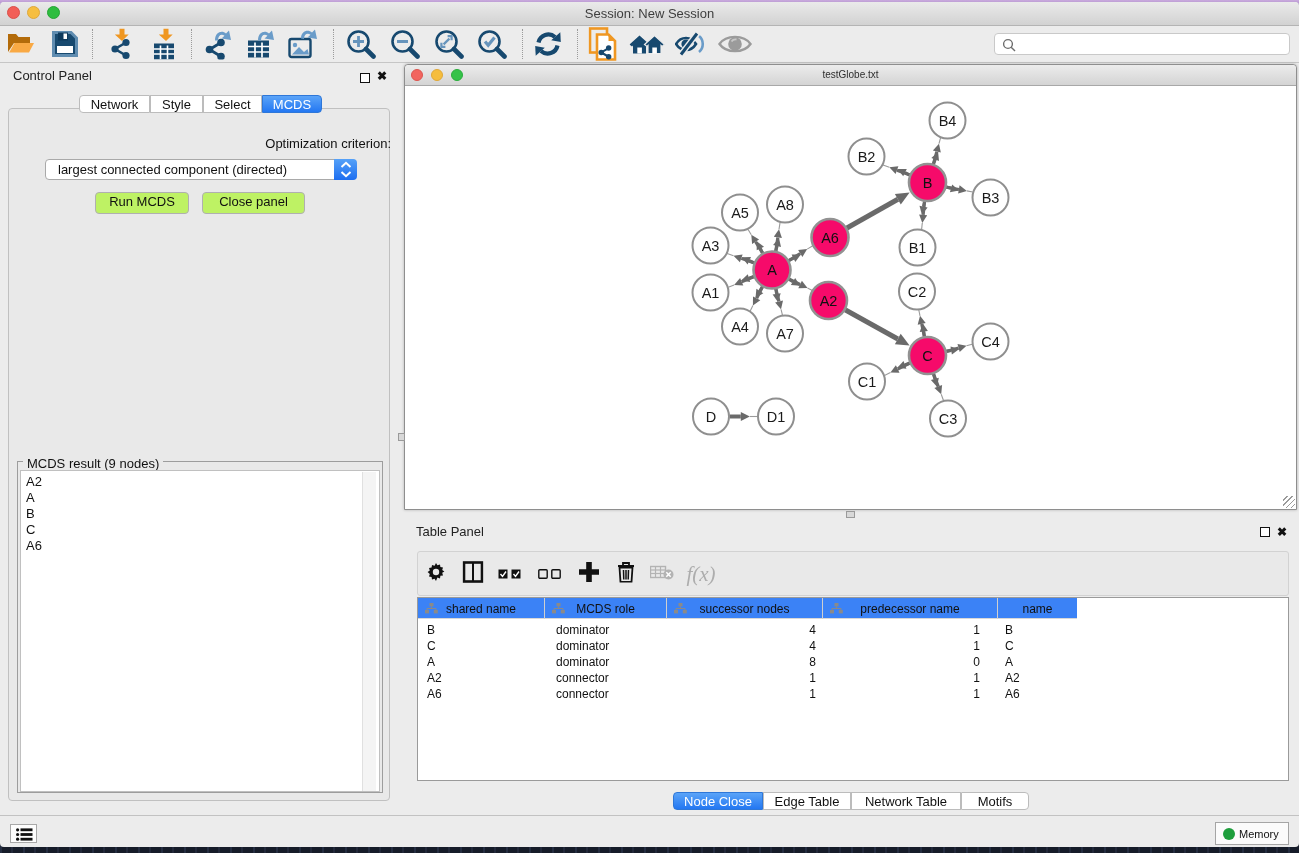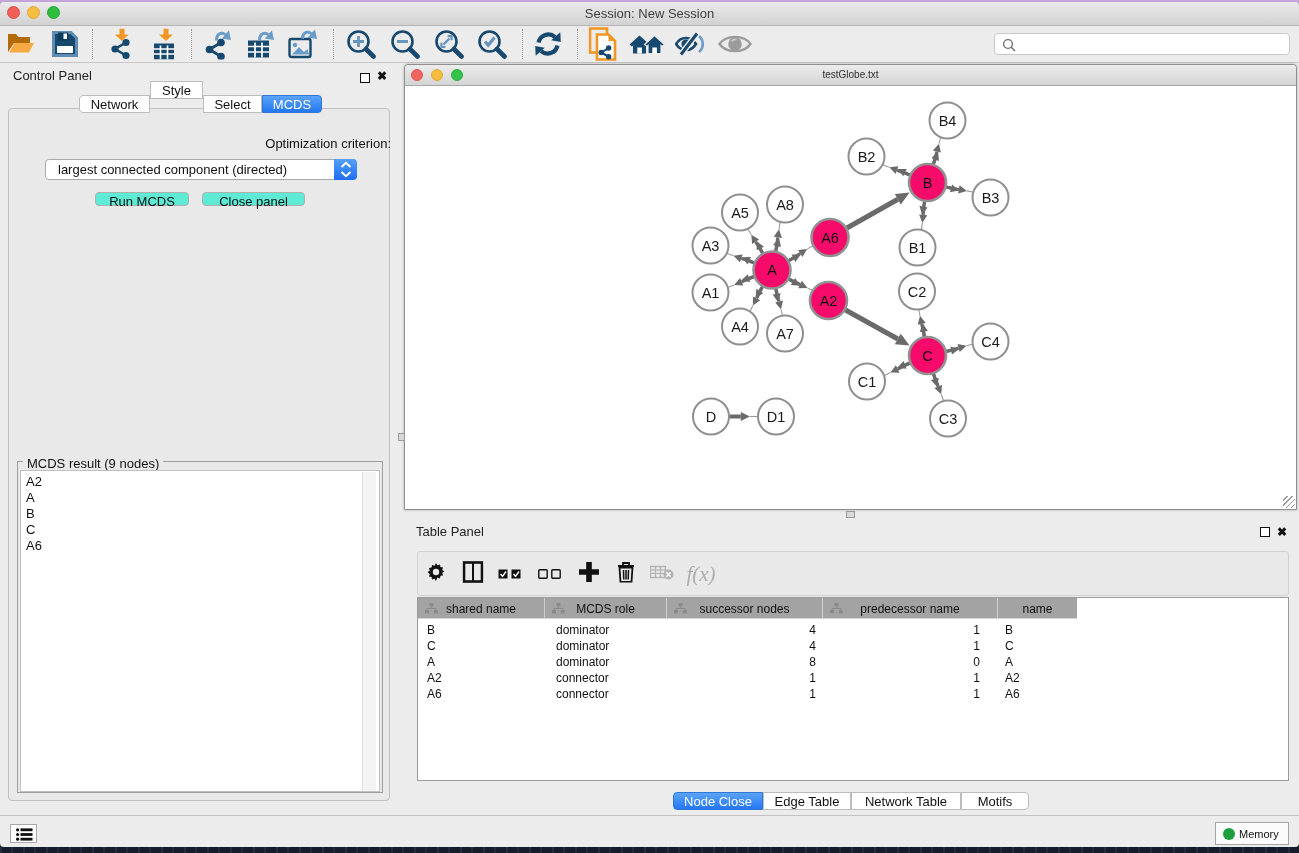--- a/index.html
+++ b/index.html
@@ -23,42 +23,42 @@
 .panex{position:absolute;font-size:12px;font-weight:bold;color:#111}
 #cp-float{left:360px;top:71px}
 #cp-x{left:377px;top:67px}
 .tab{position:absolute;top:0;height:18px;z-index:3;background:#fff;border:1px solid #bcbcbc;font-size:13px;color:#111;text-align:center;line-height:17px}
 .tab.sel{background:linear-gradient(#5ba4f8,#2377f2);color:#fff;border-color:#2e77d8}
 #pane{position:absolute;left:8px;top:106px;width:382px;height:693px;background:#e9e9e9;border:1px solid #c0c0c0;border-radius:4px}
 #opt{position:absolute;left:0;top:27px;width:382px;text-align:right;font-size:13px;color:#111}
 #dd{position:absolute;left:36px;top:50px;width:311px;height:21px;background:#fff;border:1px solid #a9a9a9;border-radius:4px;font-size:13px;color:#111;line-height:19px;padding-left:12px}
 #ddbtn{position:absolute;left:288px;top:-1px;width:23px;height:21px;border-radius:0 4px 4px 0;background:linear-gradient(#55a1f8,#1d6ef0)}
 #ddbtn svg{position:absolute;left:4.5px;top:2px}
-.btn{position:absolute;height:14px;background:#5eead4;border:1px solid #b0b0b0;border-radius:4px;font-size:13px;color:#111;text-align:center;line-height:17px}
+.btn{position:absolute;height:22px;background:#bef264;border:1px solid #b0b0b0;border-radius:4px;font-size:13px;color:#111;text-align:center;line-height:17px}
 #fieldset{position:absolute;left:8px;top:352px;width:366px;height:332px;border:1px solid #9d9d9d}
 #legend{position:absolute;left:5px;top:-6px;background:#e9e9e9;padding:0 4px;font-size:13px;color:#111}
 #list{position:absolute;left:2px;top:8px;width:360px;height:322px;background:#fff;border:1px solid #c0c0c0;font-size:13px;color:#111;line-height:16px;padding:3px 0 0 5px}
 #lscroll{position:absolute;right:3px;top:1px;width:14px;height:319px;background:#f4f4f4;border-left:1px solid #e0e0e0}
 
 #nw{position:absolute;left:404px;top:62px;width:893px;height:446px;background:#fff;border:1px solid #8e8e8e;border-radius:4px 4px 0 0;box-shadow:0 0 3px rgba(0,0,0,.25)}
 #nw-tb{position:absolute;left:0;top:0;width:100%;height:21px;background:linear-gradient(#ececec,#d4d4d4);border-bottom:1px solid #a8a8a8;border-radius:4px 4px 0 0}
 #nw-tb .t1{left:6px;background:#f2655f;border:0.5px solid #dc554f}
 #nw-tb .t2{left:26px;background:#f5bd3d;border:0.5px solid #e0a838}
 #nw-tb .t3{left:46px;background:#35c249;border:0.5px solid #2aad3c}
 #nw-tb .tl{top:3.5px;width:12px;height:12px}
 #nw-title{position:absolute;top:4px;width:100%;text-align:center;font-size:10px;color:#2e2e2e}
 #canvas{position:absolute;left:0;top:22px;width:891px;height:422px;line-height:0;overflow:hidden}
 
 #tp-title{position:absolute;left:416px;top:522px;font-size:13px;color:#222}
 #tp-float{left:1260px;top:525px}
 #tp-x{left:1277px;top:523px}
 #tp-toolbar{position:absolute;left:417px;top:549px;width:872px;height:45px;background:#e9e9e9;border:1px solid #d2d2d2;border-radius:3px}
 .tt{position:absolute;transform:translate(-50%,-50%);top:22px}
 #tbl{position:absolute;left:417px;top:595px;width:872px;height:184px;background:#fff;border:1px solid #9a9a9a}
-#thead{position:absolute;left:0;top:0;width:659px;height:21px;background:#a3a3a3;border-bottom:1px solid #d8d8d8}
+#thead{position:absolute;left:0;top:0;width:659px;height:21px;background:#3b82f6;border-bottom:1px solid #d8d8d8}
 .th{position:absolute;top:0;height:21px;border-right:1px solid #cfcfcf;font-size:12px;color:#111}
 .th svg{position:absolute;left:7px;top:5px}
 .th span{position:absolute;width:100%;text-align:center;top:4px}
 .tr{position:absolute;font-size:12px;color:#111;height:16px;line-height:16px}
 
 #statusline{position:absolute;left:0;top:813px;width:100%;border-top:1px solid #c2c2c2}
 #sb-left{position:absolute;left:10px;top:822px;width:27px;height:19px;background:#fdfdfd;border:1px solid #a8a8a8}
 #memory{position:absolute;left:1215px;top:820px;width:74px;height:23px;background:#fbfbfb;border:1px solid #a5a5a5;font-size:11px;color:#111}
 </style></head><body>
 <div id="wp-top"></div>
@@ -238,21 +238,21 @@
           <circle cx="6" cy="6" r="4.4" fill="none" stroke="#6e6e6e" stroke-width="1.4"></circle>
           <line x1="9.2" y1="9.2" x2="13" y2="13" stroke="#6e6e6e" stroke-width="1.4"></line>
         </svg>
       </div>
   </div>
 
   <div id="cp-title">Control Panel</div>
   <div class="panebtn" id="cp-float"></div>
     <div class="panex" id="cp-x">✖</div>
   <div class="tab" style="left:79px;top:93px;width:71px;border-radius:4px 0 0 4px">Network</div>
-  <div class="tab" style="left:150px;top:79px;width:53px">Style</div>
+  <div class="tab" style="left:150px;top:93px;width:53px">Style</div>
   <div class="tab" style="left:203px;top:93px;width:59px">Select</div>
   <div class="tab sel" style="left:262px;top:93px;width:60px;border-radius:0 4px 4px 0">MCDS</div>
 
   <div id="pane">
     <div id="opt">Optimization criterion:</div>
     <div id="dd">largest connected component (directed)
       <div id="ddbtn">
           <svg width="14" height="17" viewBox="0 0 14 17">
             <path d="M2.5 6 L7 1.8 L11.5 6" fill="none" stroke="#fff" stroke-width="2"></path>
             <path d="M2.5 11 L7 15.2 L11.5 11" fill="none" stroke="#fff" stroke-width="2"></path>

